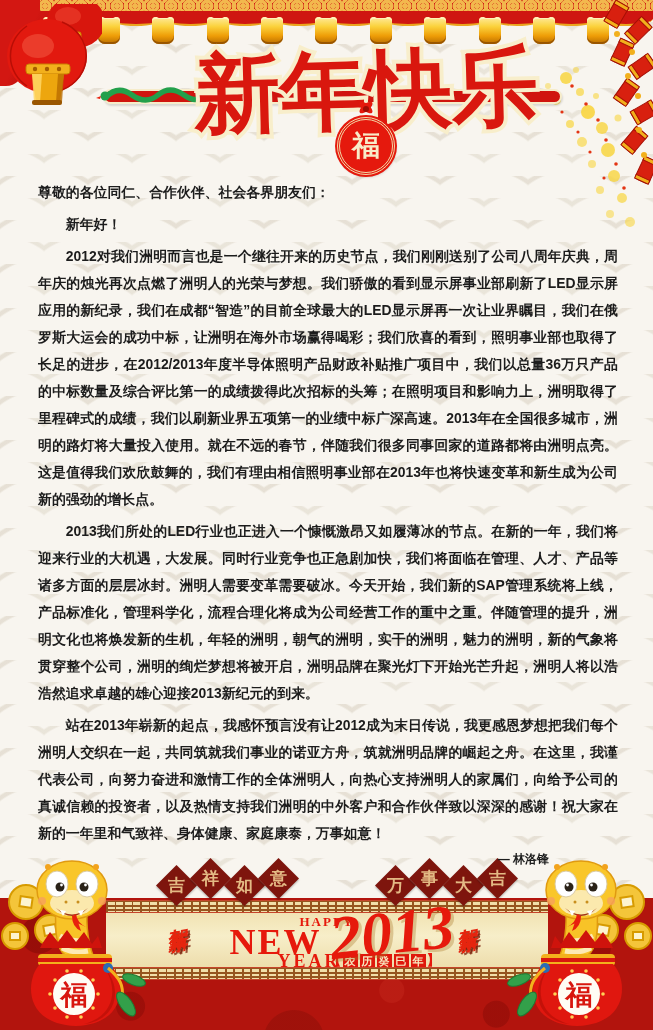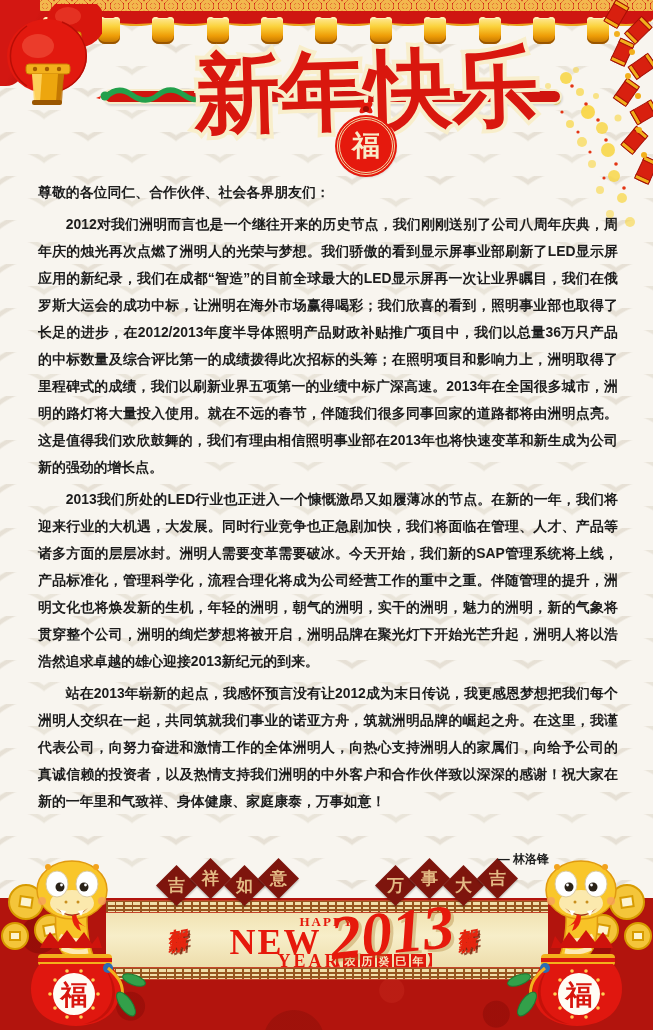--- a/index.html
+++ b/index.html
@@ -240,20 +240,21 @@
   <div class="knot">
       <i class="k1"></i>
       <i class="k2"></i>
     </div>
   <div class="fu-medallion">
     <span>福</span>
   </div>
 
   <main class="letter">
     <p>尊敬的各位同仁、合作伙伴、社会各界朋友们：</p>
+    <p class="indent">新年好！</p>
     <p class="indent">2012对我们洲明而言也是一个继往开来的历史节点，我们刚刚送别了公司八周年庆典，周年庆的烛光再次点燃了洲明人的光荣与梦想。我们骄傲的看到显示屏事业部刷新了LED显示屏应用的新纪录，我们在成都“智造”的目前全球最大的LED显示屏再一次让业界瞩目，我们在俄罗斯大运会的成功中标，让洲明在海外市场赢得喝彩；我们欣喜的看到，照明事业部也取得了长足的进步，在2012/2013年度半导体照明产品财政补贴推广项目中，我们以总量36万只产品的中标数量及综合评比第一的成绩拨得此次招标的头筹；在照明项目和影响力上，洲明取得了里程碑式的成绩，我们以刷新业界五项第一的业绩中标广深高速。2013年在全国很多城市，洲明的路灯将大量投入使用。就在不远的春节，伴随我们很多同事回家的道路都将由洲明点亮。这是值得我们欢欣鼓舞的，我们有理由相信照明事业部在2013年也将快速变革和新生成为公司新的强劲的增长点。</p>
     <p class="indent">2013我们所处的LED行业也正进入一个慷慨激昂又如履薄冰的节点。在新的一年，我们将迎来行业的大机遇，大发展。同时行业竞争也正急剧加快，我们将面临在管理、人才、产品等诸多方面的层层冰封。洲明人需要变革需要破冰。今天开始，我们新的SAP管理系统将上线，产品标准化，管理科学化，流程合理化将成为公司经营工作的重中之重。伴随管理的提升，洲明文化也将焕发新的生机，年轻的洲明，朝气的洲明，实干的洲明，魅力的洲明，新的气象将贯穿整个公司，洲明的绚烂梦想将被开启，洲明品牌在聚光灯下开始光芒升起，洲明人将以浩浩然追求卓越的雄心迎接2013新纪元的到来。</p>
     <p class="indent">站在2013年崭新的起点，我感怀预言没有让2012成为末日传说，我更感恩梦想把我们每个洲明人交织在一起，共同筑就我们事业的诺亚方舟，筑就洲明品牌的崛起之舟。在这里，我谨代表公司，向努力奋进和激情工作的全体洲明人，向热心支持洲明人的家属们，向给予公司的真诚信赖的投资者，以及热情支持我们洲明的中外客户和合作伙伴致以深深的感谢！祝大家在新的一年里和气致祥、身体健康、家庭康泰，万事如意！</p>
   </main>
   <div class="signature">— 林洛锋</div>
 
   <footer class="footer">
     <div class="red-band"></div>
 
     <div class="motto motto-left">

